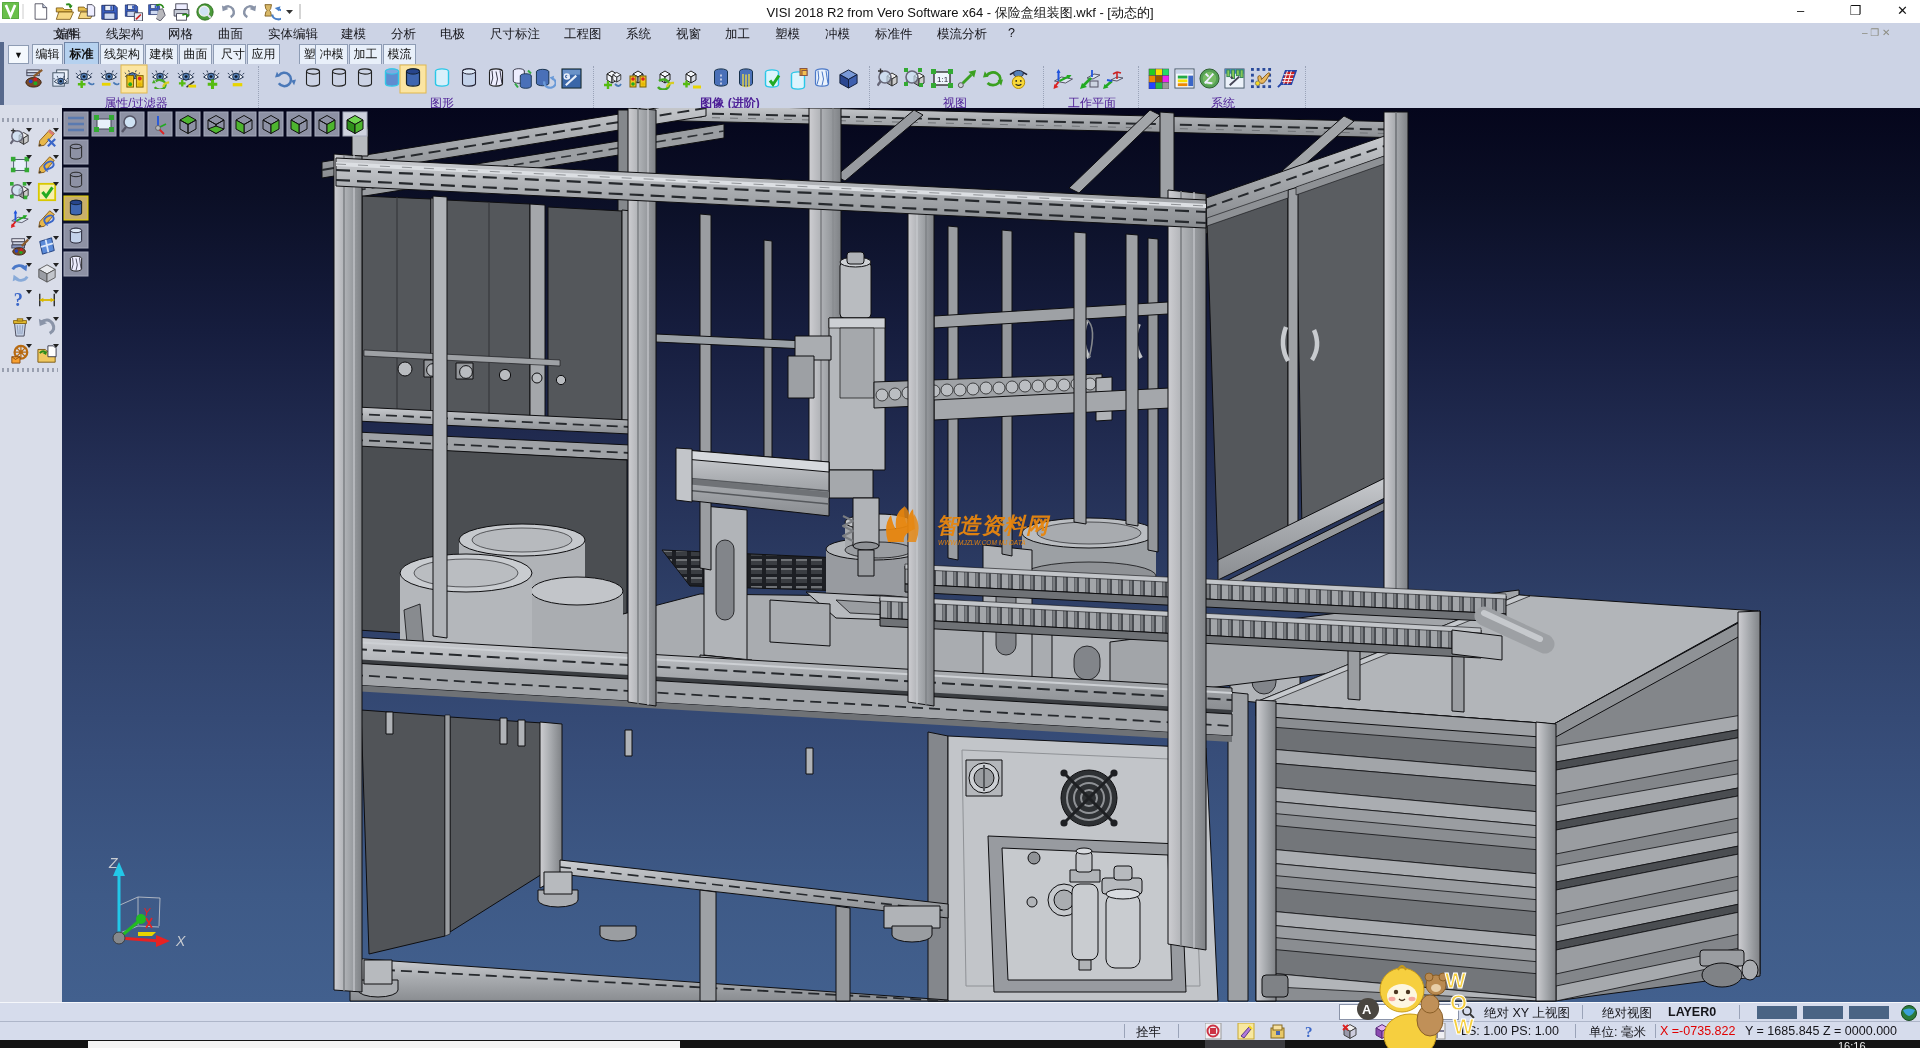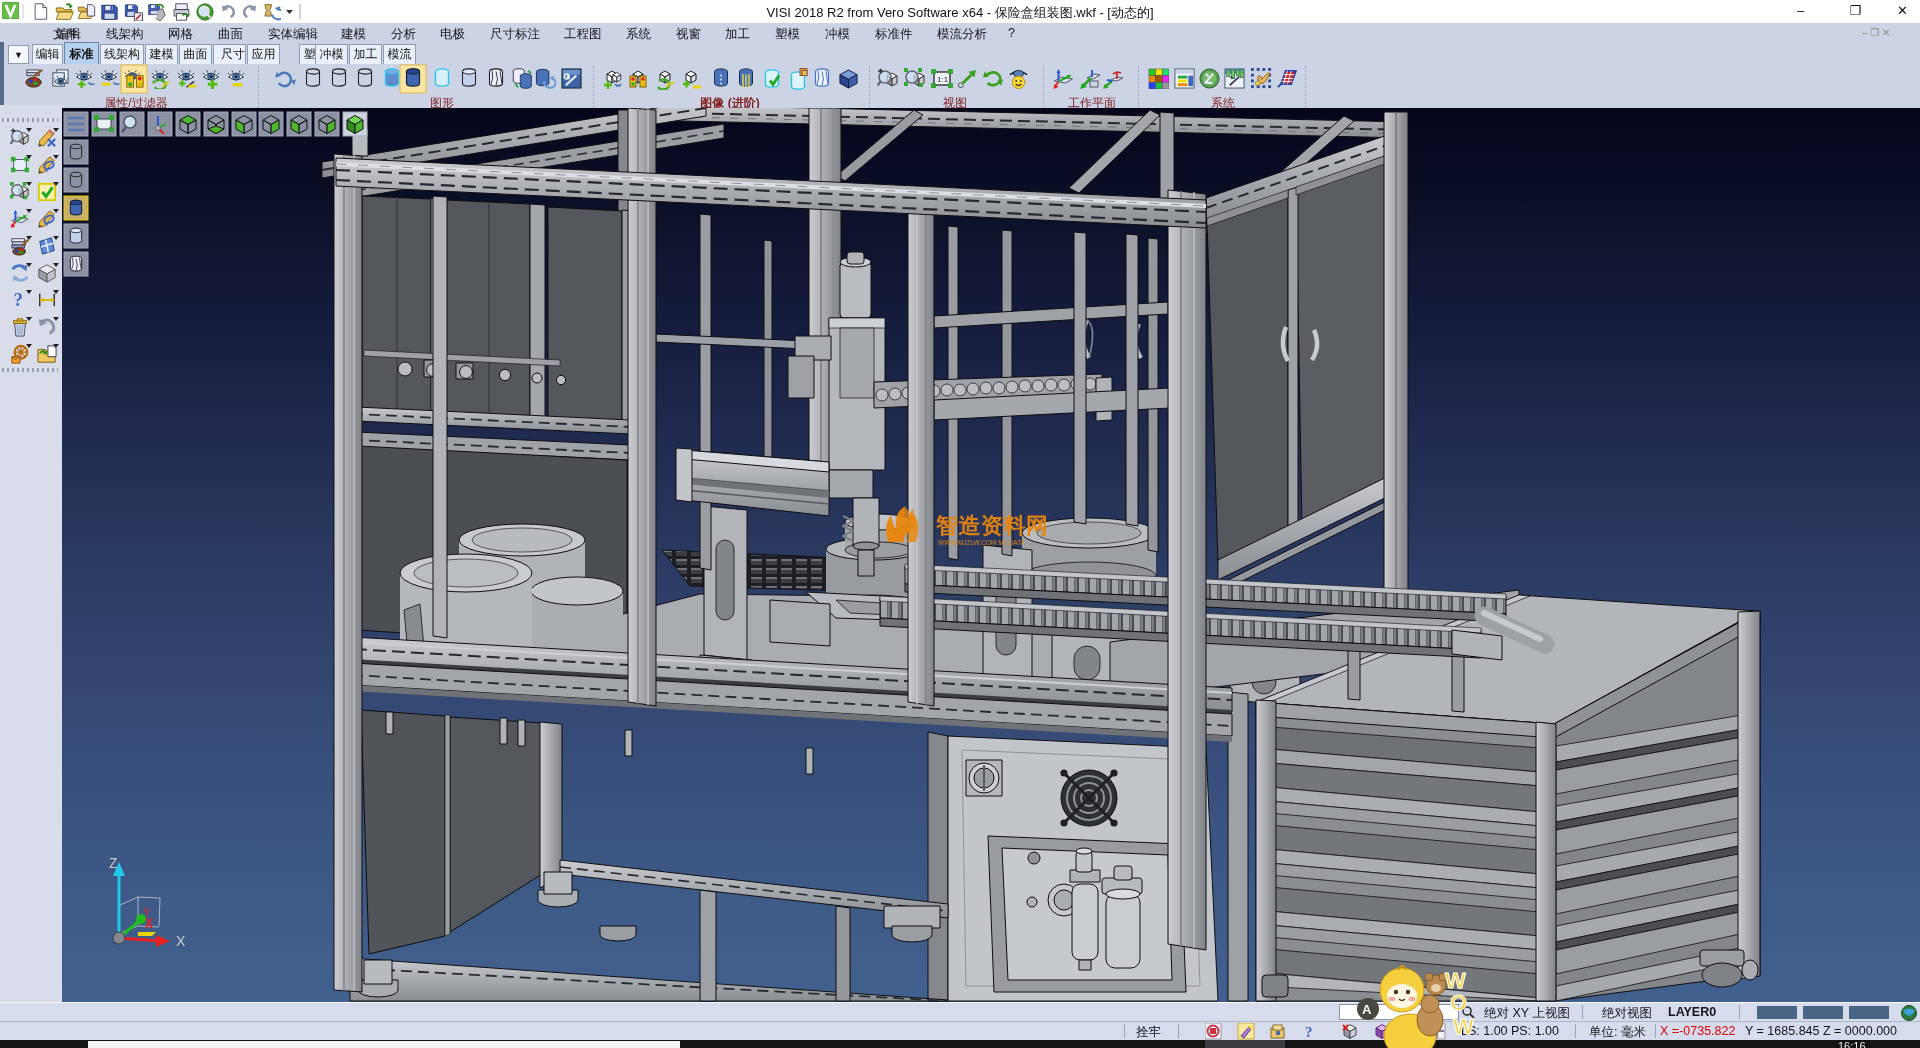--- a/index.html
+++ b/index.html
@@ -12,30 +12,30 @@
 
 #menubar { position:absolute; left:0; top:23px; width:1920px; height:19px; background:#ccd3e5; font-size:12.5px; color:#15151a; }
 #menubar span { position:absolute; top:3px; }
 
 #tabrow { position:absolute; left:0; top:42px; width:1920px; height:22px; background:#ccd3e5; }
 .tab { position:absolute; top:2px; height:20px; background:#e9f0fa; border:1px solid #8e9cb4; border-bottom:none; font-size:12px; color:#111; text-align:center; line-height:19px; }
 .tab.sel { background:#b5d1ef; border-color:#6f84a6; font-weight:bold; top:0px; height:22px; line-height:23px; }
 #tabdrop { position:absolute; left:8px; top:3px; width:21px; height:19px; background:#f4f8fd; border:1px solid #8e9cb4; font-size:9px; text-align:center; line-height:18px; color:#111; }
 
 #toolbar { position:absolute; left:0; top:64px; width:1920px; height:46px; background:#ccd3e5; }
-.glabel { position:absolute; top:31px; font-size:12px; color:#7f1d1d; text-align:center; }
+.glabel { position:absolute; top:31px; font-size:12px; color:#4c1d95; text-align:center; }
 .gsep { position:absolute; top:2px; height:42px; width:1px; border-left:1px dotted #9aa3b8; }
 
 #palette { position:absolute; left:0; top:105px; width:62px; height:897px; background:#d9dde9; }
 #palette .dots { position:absolute; left:2px; width:56px; height:4px;
   background:repeating-linear-gradient(90deg,#9aa0b0 0 2px, #d9dde9 2px 5px); }
 #dkband { position:absolute; left:0; top:105px; width:62px; height:12px; background:#4c5f85; }
 #dkedge { position:absolute; left:0; top:42px; width:4px; height:63px; background:#56688c; }
 
-#viewport { position:absolute; left:62px; top:108px; width:1858px; height:894px; }
+#viewport { position:absolute; left:62px; top:108px; width:1858px; height:894px;font-style:italic; }
 
 #status1 { position:absolute; left:0; top:1002px; width:1920px; height:19px; background:#d6dcec; border-top:1px solid #f5f7fb; font-size:12.5px; color:#15151a;text-decoration:underline; }
 #status2 { position:absolute; left:0; top:1021px; width:1920px; height:19px; background:#d6dcec; border-top:1px solid #aeb6c9; font-size:12.5px; color:#15151a; }
 #status1 span, #status2 span { position:absolute; top:2px; }
 #taskbar { position:absolute; left:0; top:1040px; width:1920px; height:8px; background:#141414; }
 .vsep { position:absolute; top:2px; height:14px; width:1px; background:#9aa3b8; }
 </style>
 </head>
 <body>
 <svg width="0" height="0" style="position:absolute">

